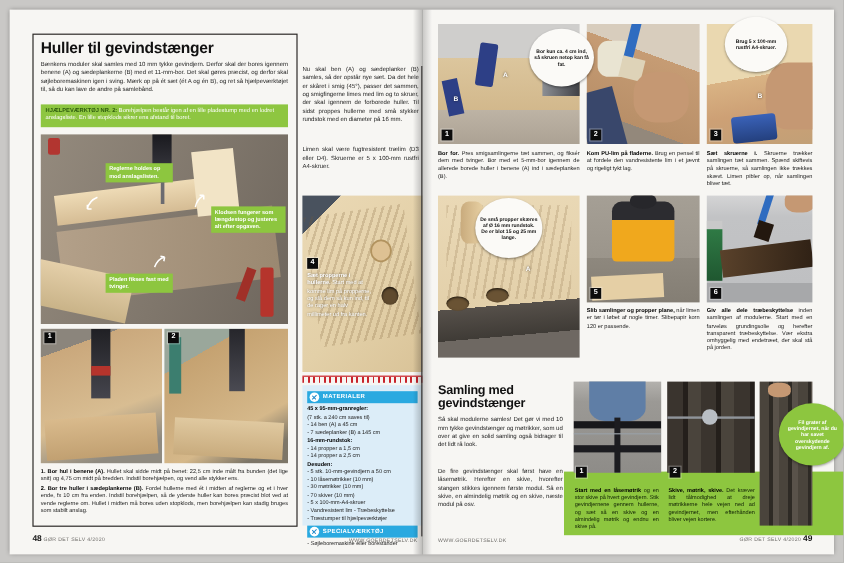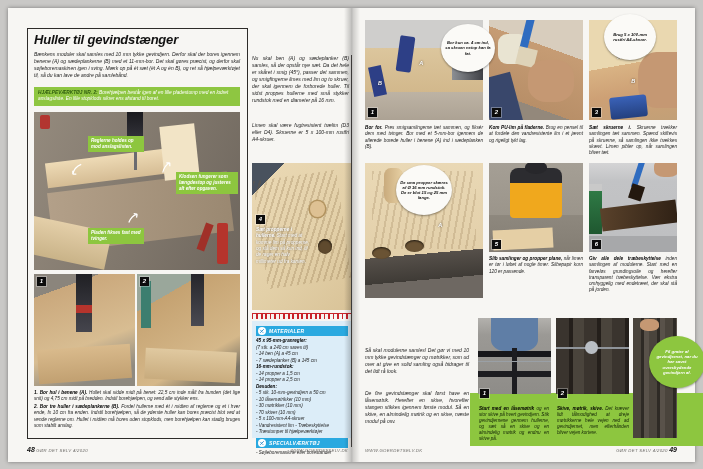--- a/index.html
+++ b/index.html
@@ -1,16 +1,16 @@
 <!DOCTYPE html>
 <html><head>
 <meta charset="utf-8">
 <style>
   html,body{margin:0;padding:0;background:#a9a8a6;font-family:"Liberation Sans",sans-serif;}
-  #spread{position:relative;width:703px;height:469px;background:#c9c8c6;overflow:hidden;font-style:italic;}
+  #spread{position:relative;width:703px;height:469px;background:#c9c8c6;overflow:hidden;}
   #paper{position:absolute;left:8px;top:8px;width:687px;height:454px;background:#f7f6f3;box-shadow:0 0 4px rgba(0,0,0,.4);}
   .el{position:absolute;}
   .photo{position:absolute;overflow:hidden;background:#b9b2a6;}
   .part{position:absolute;}
   .fold{position:absolute;left:344px;top:8px;width:16px;height:454px;
         background:linear-gradient(90deg,rgba(0,0,0,0) 0%,rgba(0,0,0,.22) 46%,rgba(0,0,0,.30) 50%,rgba(0,0,0,.18) 54%,rgba(0,0,0,0) 100%);}
   .foldline{position:absolute;left:351px;top:55px;width:1px;height:392px;background:#3c3a38;}
   h1.main{margin:0;font-size:13px;font-weight:700;color:#111;letter-spacing:-.2px;}
   h2.col{margin:0;font-size:10.5px;font-weight:700;color:#111;line-height:1.05;letter-spacing:-.2px;}
   .body-sm{font-size:5px;line-height:1.4;color:#222;text-align:justify;}
@@ -204,20 +204,21 @@
     <div class="part" style="left:-2%;top:24%;width:17%;height:10%;background:#c9c9c9;"></div>
     <div class="part" style="left:-2%;top:32%;width:17%;height:48%;background:linear-gradient(#2f7a45,#1f5730);"></div>
     <div class="part" style="left:14%;top:46%;width:86%;height:26%;background:linear-gradient(100deg,#5a422b,#2f2115);transform:rotate(-7deg);"></div>
     <div class="part" style="left:52%;top:-2%;width:7%;height:30%;background:#2f6cc0;transform:rotate(18deg);"></div>
     <div class="part" style="left:47%;top:25%;width:15%;height:17%;background:#23180f;transform:rotate(18deg);"></div>
     <div class="part" style="right:-2%;top:-4%;width:28%;height:20%;background:#c59873;border-radius:40%;"></div>
   </div>
   <div class="badge" style="left:592px;top:240px;">6</div>
   <p class="cap el" style="left:589px;top:256px;width:88px;"><b>Giv alle dele træbeskyttelse </b><span>inden samlingen af modulerne. Start med en farveløs grundingsolie og herefter transparent træbeskyttelse. Vær ekstra omhyggelig med endetræet, der skal stå på jorden.</span></p>
 
+  <h2 class="col el" style="left:365px;top:320px;width:110px;">Samling med gevindstænger</h2>
   <p class="body-sm el" style="left:365px;top:347px;width:104px;margin:0;">Så skal modulerne samles! Det gør vi med 10 mm tykke gevindstænger og møtrikker, som ud over at give en solid samling også bidrager til det lidt rå look.</p>
   <p class="body-sm el" style="left:365px;top:390px;width:104px;margin:0;">De fire gevindstænger skal først have en låsemøtrik. Herefter en skive, hvorefter stangen stikkes igennem første modul. Så en skive, en almindelig møtrik og en skive, næste modul på osv.</p>
 
   <div class="band" style="left:470px;top:393px;width:233px;height:53px;"></div>
 
   <div class="photo" style="left:478px;top:318px;width:73px;height:76px;background:linear-gradient(180deg,#b3b1ad 0%,#9b9995 22%,#8e8c88 100%);z-index:4;">
     <div class="part" style="left:18%;top:-4%;width:64%;height:48%;background:#5f7ea6;border-radius:0 0 30% 30%;"></div>
     <div class="part" style="left:0;top:44%;width:100%;height:7%;background:#17171a;"></div>
     <div class="part" style="left:0;top:70%;width:100%;height:7%;background:#1c1c20;"></div>
     <div class="part" style="left:46%;top:40%;width:7%;height:60%;background:#1c1c20;"></div>

